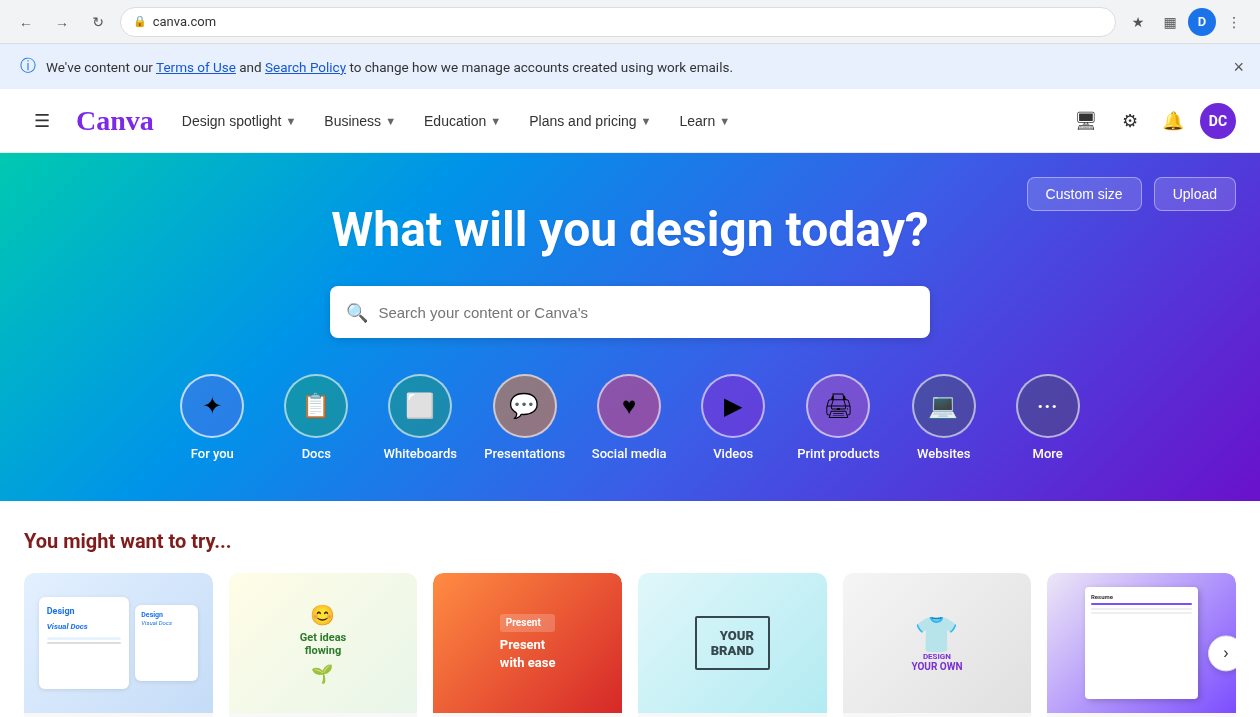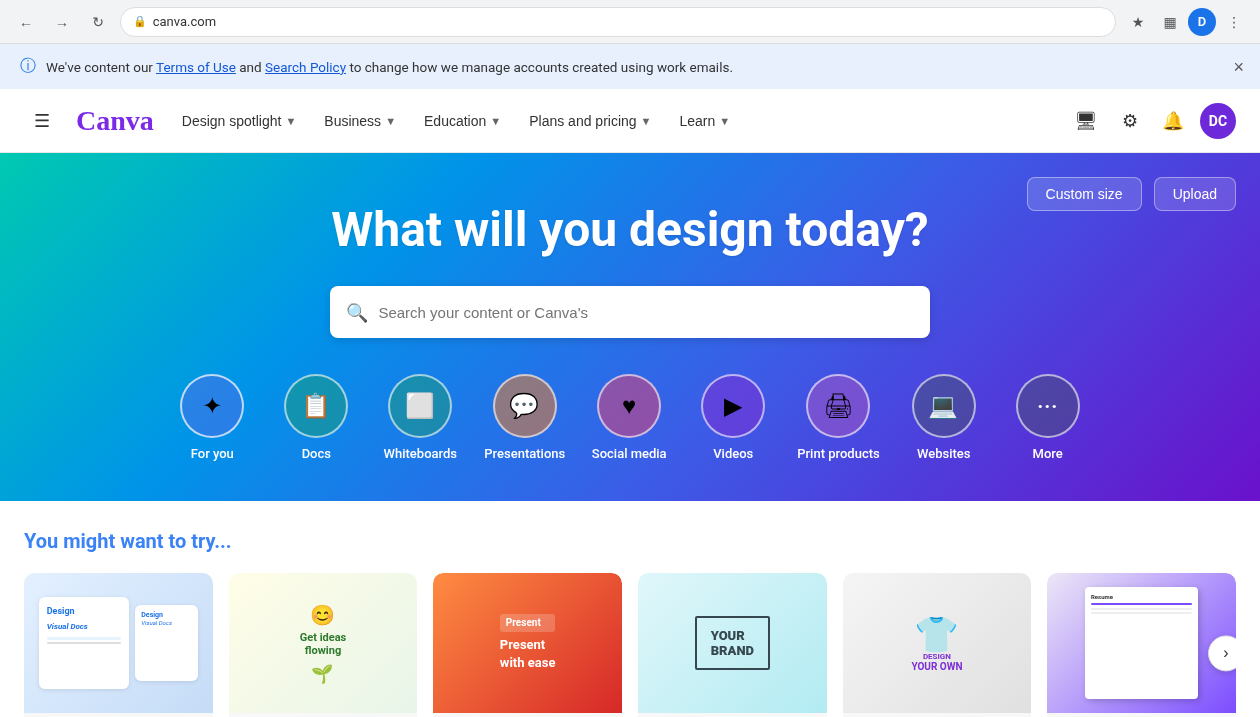--- a/index.html
+++ b/index.html
@@ -182,21 +182,21 @@
     }
 
     
     .suggestions-section {
       padding: 28px 24px;
       background: white;
     }
     .suggestions-title {
       font-size: 20px;
       font-weight: 700;
-      color: #3b82f6;
+      color: #7f1d1d;
       margin-bottom: 20px;
     }
     .suggestions-grid {
       display: flex;
       gap: 16px;
       overflow: hidden;
       position: relative;
     }
     .suggestion-card {
       flex: 0 0 calc((1260px - 48px - 80px) / 6);
@@ -418,21 +418,21 @@
       <div>Present</div>
                 <div>with ease</div>
     </div>
   </div>
     </div>
     <div class="card-label">Presentation (16:9)</div>
   </div>
         <div class="suggestion-card">
     <div class="card-img-wrapper">
       <div style="width:100%;height:100%;background:linear-gradient(135deg,#e0f7fa,#b2ebf2);display:flex;align-items:center;justify-content:center;">
-    <div style="font-size:13px;font-weight:900;color:#37474f;text-align:left;border:2px solid #37474f;padding:10px 14px;border-radius:2px;">
+    <div style="font-size:13px;font-weight:900;color:#37474f;text-align:right;border:2px solid #37474f;padding:10px 14px;border-radius:2px;">
       <div>YOUR</div>
                 <div>BRAND</div>
     </div>
   </div>
     </div>
     <div class="card-label">Logo</div>
   </div>
         <div class="suggestion-card">
     <div class="card-img-wrapper">
       <div style="width:100%;height:100%;background:linear-gradient(135deg,#f5f5f5,#e0e0e0);display:flex;align-items:center;justify-content:center;">

